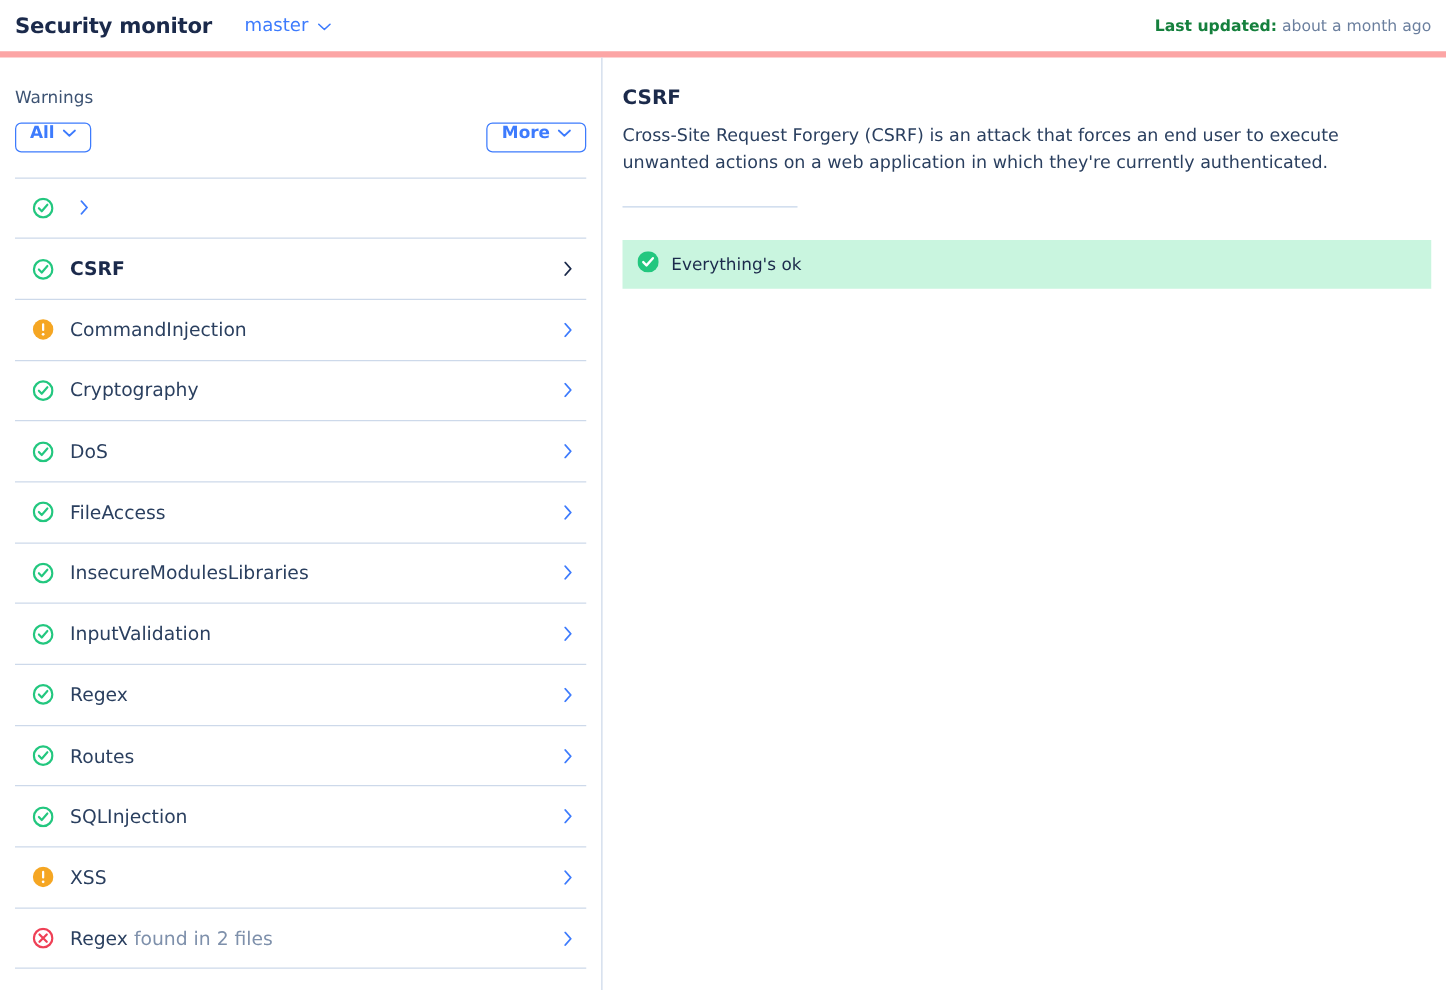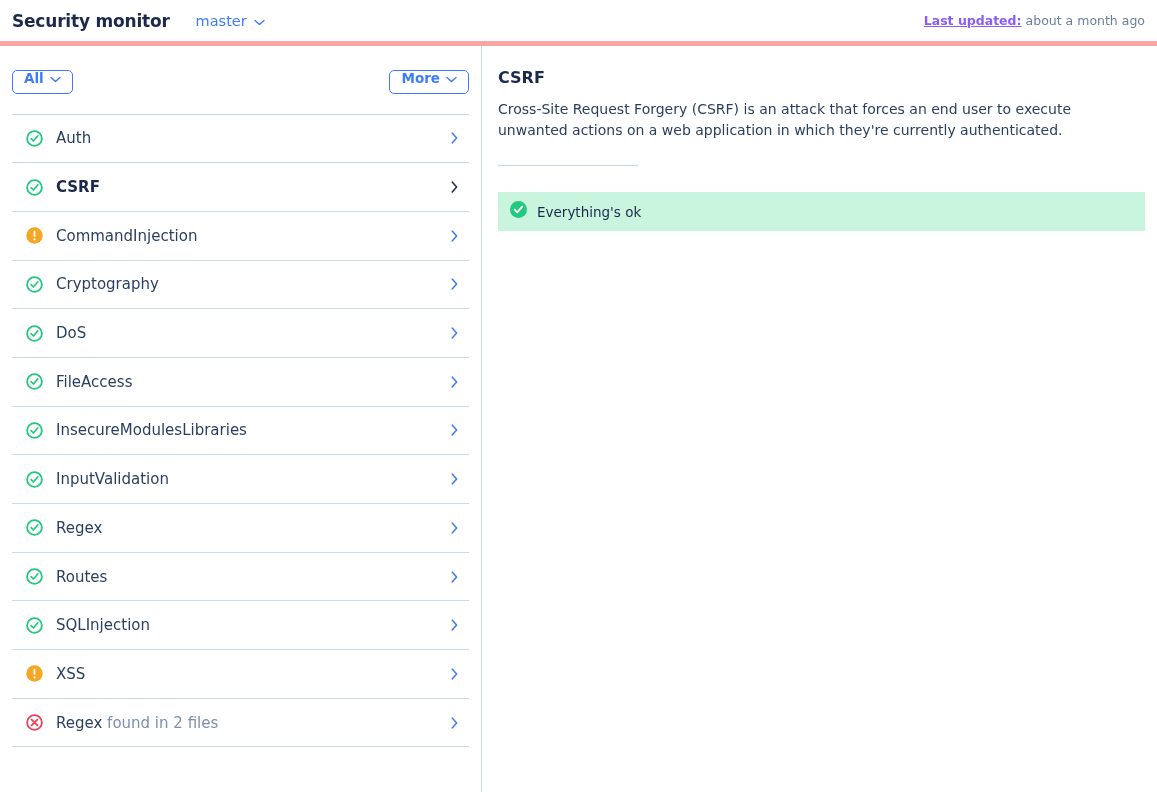--- a/index.html
+++ b/index.html
@@ -40,21 +40,21 @@
     white-space: nowrap;
   }
   .branch-select .caret { display: block; }
   .last-updated {
     margin-left: auto;
     font-size: 12.5px;
     color: #6b7f9e;
     white-space: nowrap;
     padding-right: 0px;
   }
-  .last-updated b { color: #8b5cf6; font-weight: bold; text-decoration: underline; }
+  .last-updated b { color: #15803d; font-weight: bold; }
 
   
   .body-split {
     display: flex;
     height: 746px;
     align-items: stretch;
   }
   .left-pane {
     width: 482px;
     flex: 0 0 482px;
@@ -187,20 +187,21 @@
     <b>Last updated:</b>
     <span>about a month ago</span>
   </div>
 </div>
 
 <div class="body-split">
 
   <div class="left-pane">
 
     <div class="filter-bar">
+      <div class="filter-label">Warnings</div>
       <div class="filter-row">
         <button class="pill-btn">
           <span>All</span>
           <span>
             <svg width="11" height="7" viewBox="0 0 11 7">
                 <path d="M1 1.4 L5.5 5.6 L10 1.4" fill="none" stroke="#3d7bfd" stroke-width="1.4" stroke-linecap="round" stroke-linejoin="round"></path>
               </svg>
           </span>
         </button>
         <button class="pill-btn">
@@ -215,21 +216,20 @@
     </div>
 
     <div class="warn-list" id="warn-list">
         <div class="warn-row">
           <span class="warn-icon">
             <svg width="17" height="17" viewBox="0 0 17 17">
               <circle cx="8.5" cy="8.5" r="7.4" fill="none" stroke="#23c77f" stroke-width="1.8"></circle>
               <path d="M5.1 8.6 L7.4 11 L11.9 5.8" fill="none" stroke="#23c77f" stroke-width="1.7" stroke-linecap="round" stroke-linejoin="round"></path>
             </svg>
           </span>
-          <span class="warn-label"><span>Auth</span></span>
           <span class="chev">
             <svg width="7" height="12" viewBox="0 0 7 12">
               <path d="M1.2 1 L5.6 6 L1.2 11" fill="none" stroke="#3d7bfd" stroke-width="1.5" stroke-linecap="round" stroke-linejoin="round"></path>
             </svg>
           </span>
         </div>
         <div class="warn-row active">
           <span class="warn-icon">
             <svg width="17" height="17" viewBox="0 0 17 17">
               <circle cx="8.5" cy="8.5" r="7.4" fill="none" stroke="#23c77f" stroke-width="1.8"></circle>

